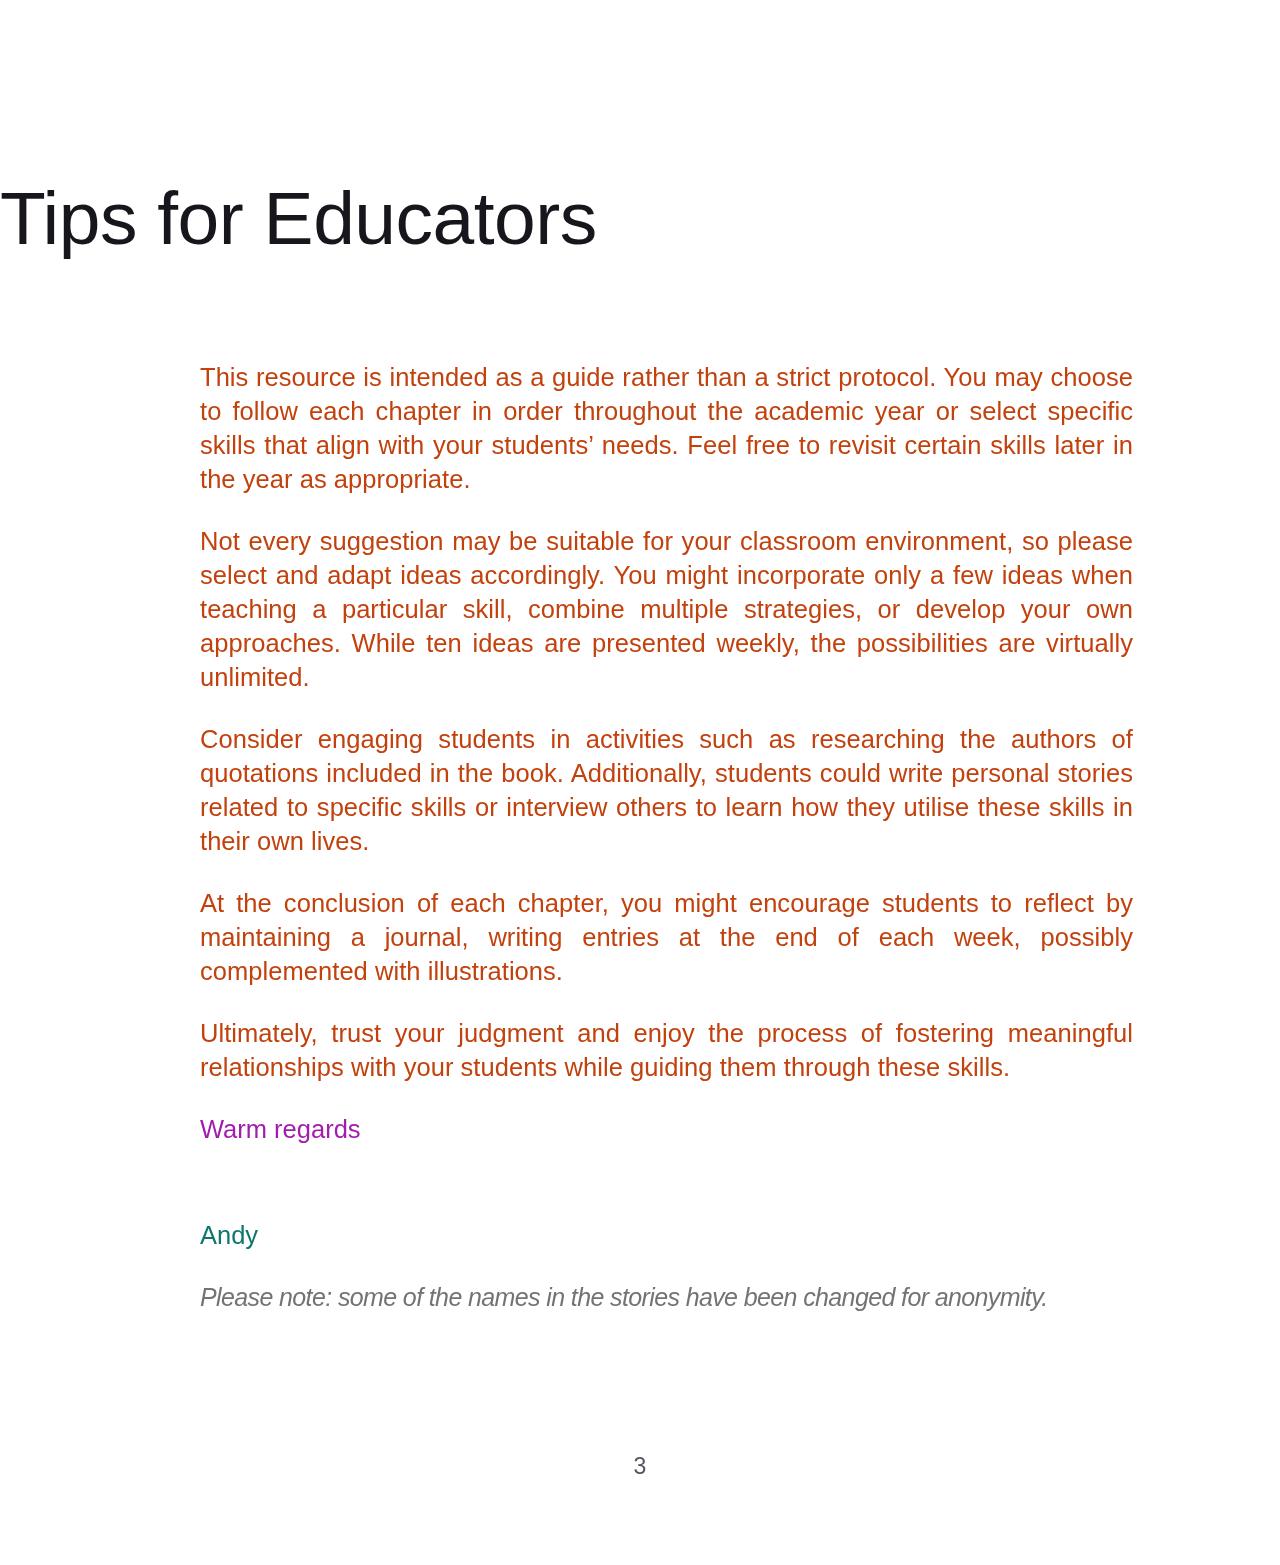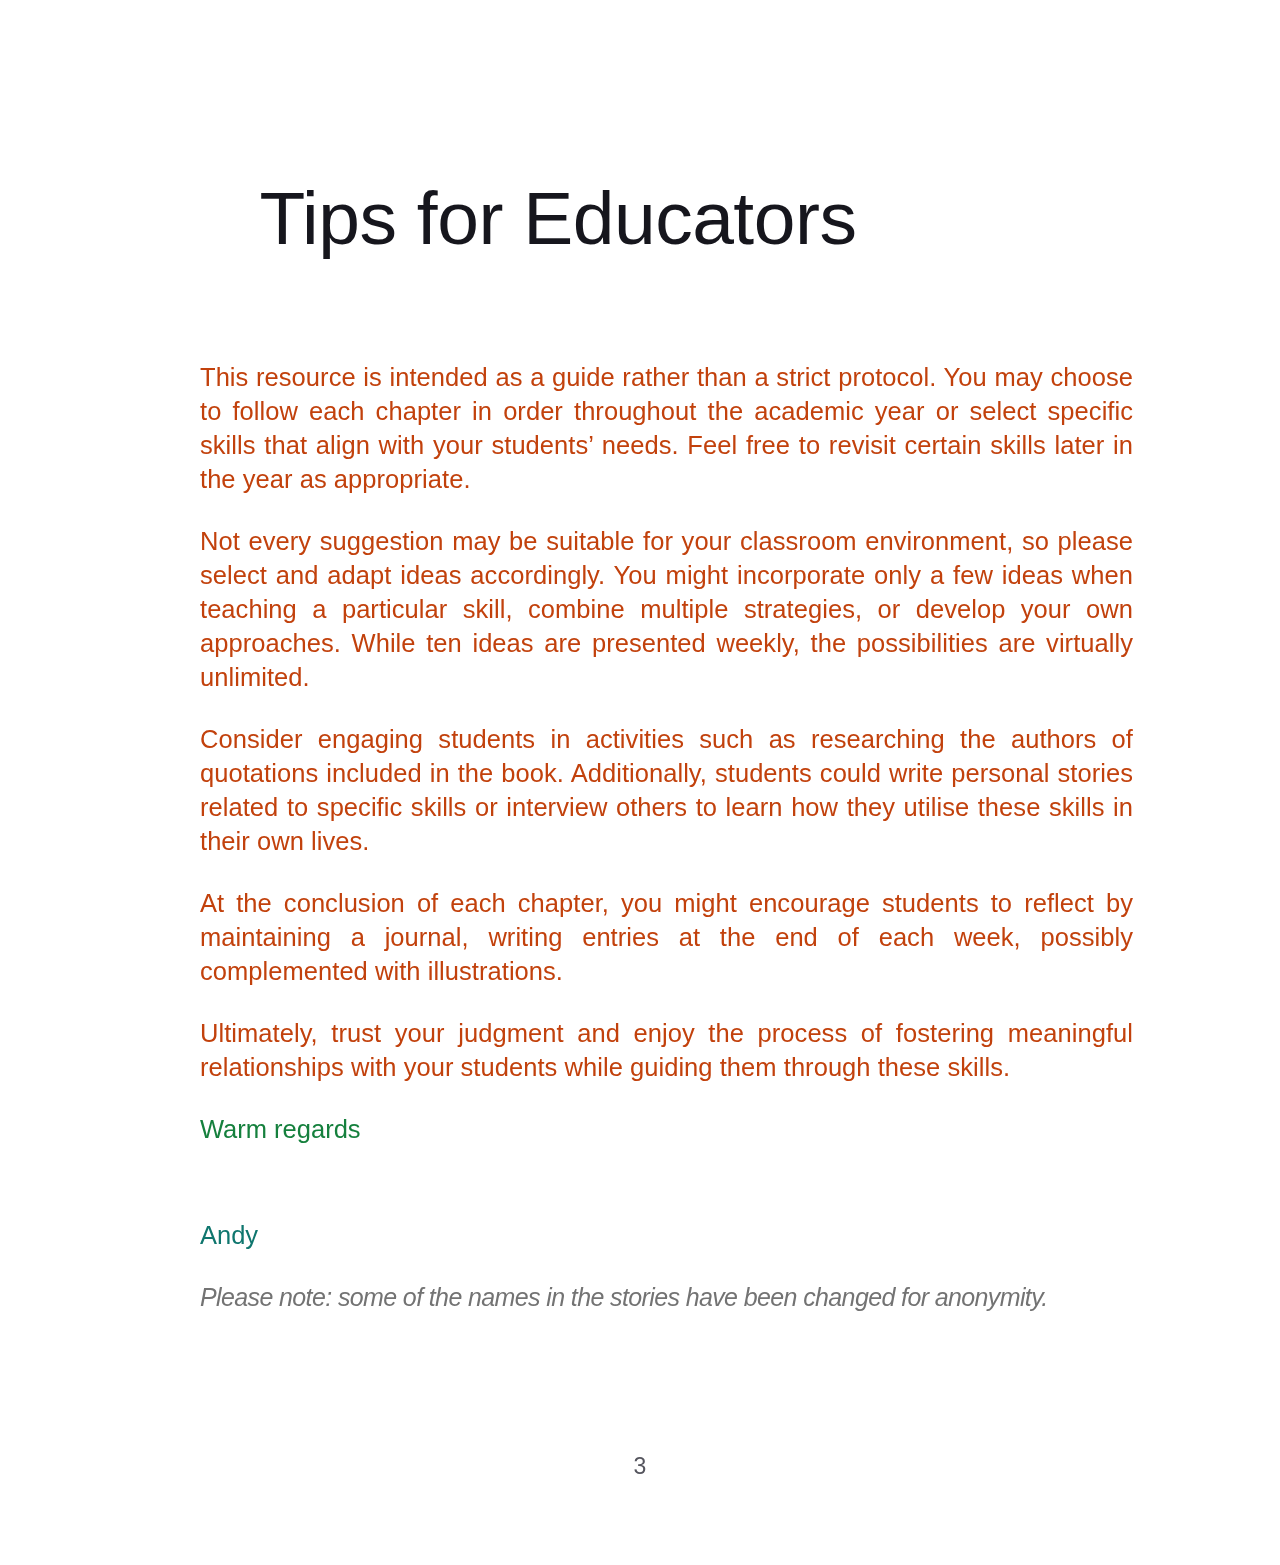--- a/index.html
+++ b/index.html
@@ -19,21 +19,20 @@
     box-sizing: border-box;
     font-family: "Liberation Sans", "DejaVu Sans", sans-serif;
     -webkit-font-smoothing: antialiased;
   }
 
   .page-title {
     position: absolute;
     top: 181px;
     left: 0;
     width: 1116px;
-    text-align: center;
     font-family: "Liberation Sans", "DejaVu Sans", sans-serif;
     font-size: 75px;
     font-weight: 300;
     letter-spacing: -0.5px;
     color: #16161d;
     line-height: 1.0;
     margin: 0;
     white-space: nowrap;
   }
 
@@ -56,21 +55,21 @@
   }
 
   .signoff-block {
     margin: 0;
   }
 
   .signoff {
     margin: 16px 0 0 0;
     font-size: 25.5px;
     line-height: 34px;
-    color: #15803d;
+    color: #a21caf;
     text-align: left;
     font-weight: 400;
   }
 
   .signature {
     margin: 72px 0 0 0;
     font-size: 25.5px;
     line-height: 34px;
     color: #0f766e;
     text-align: left;

